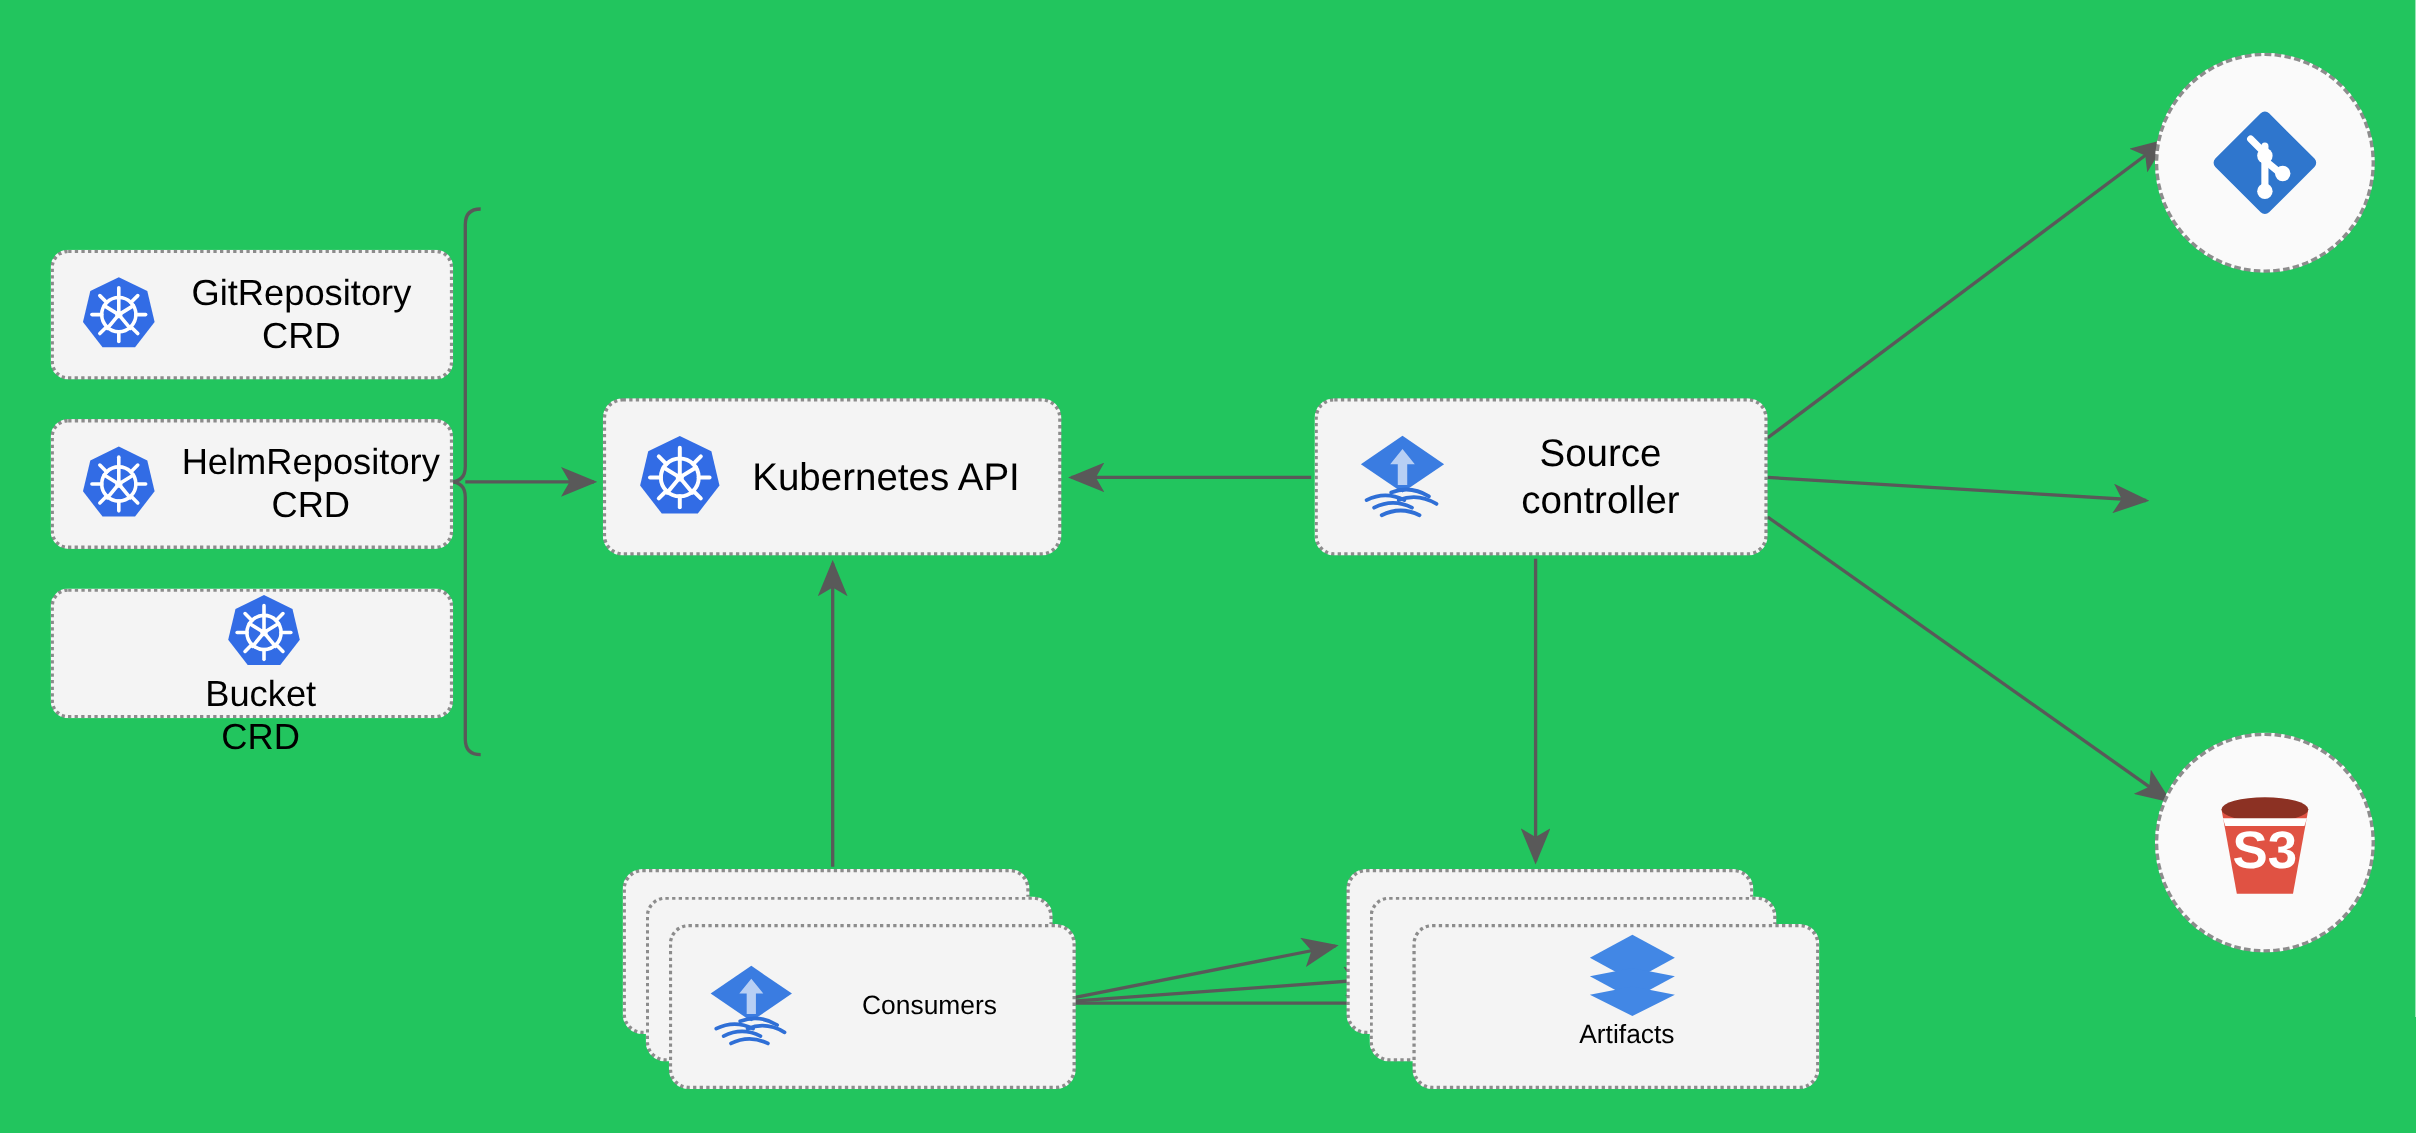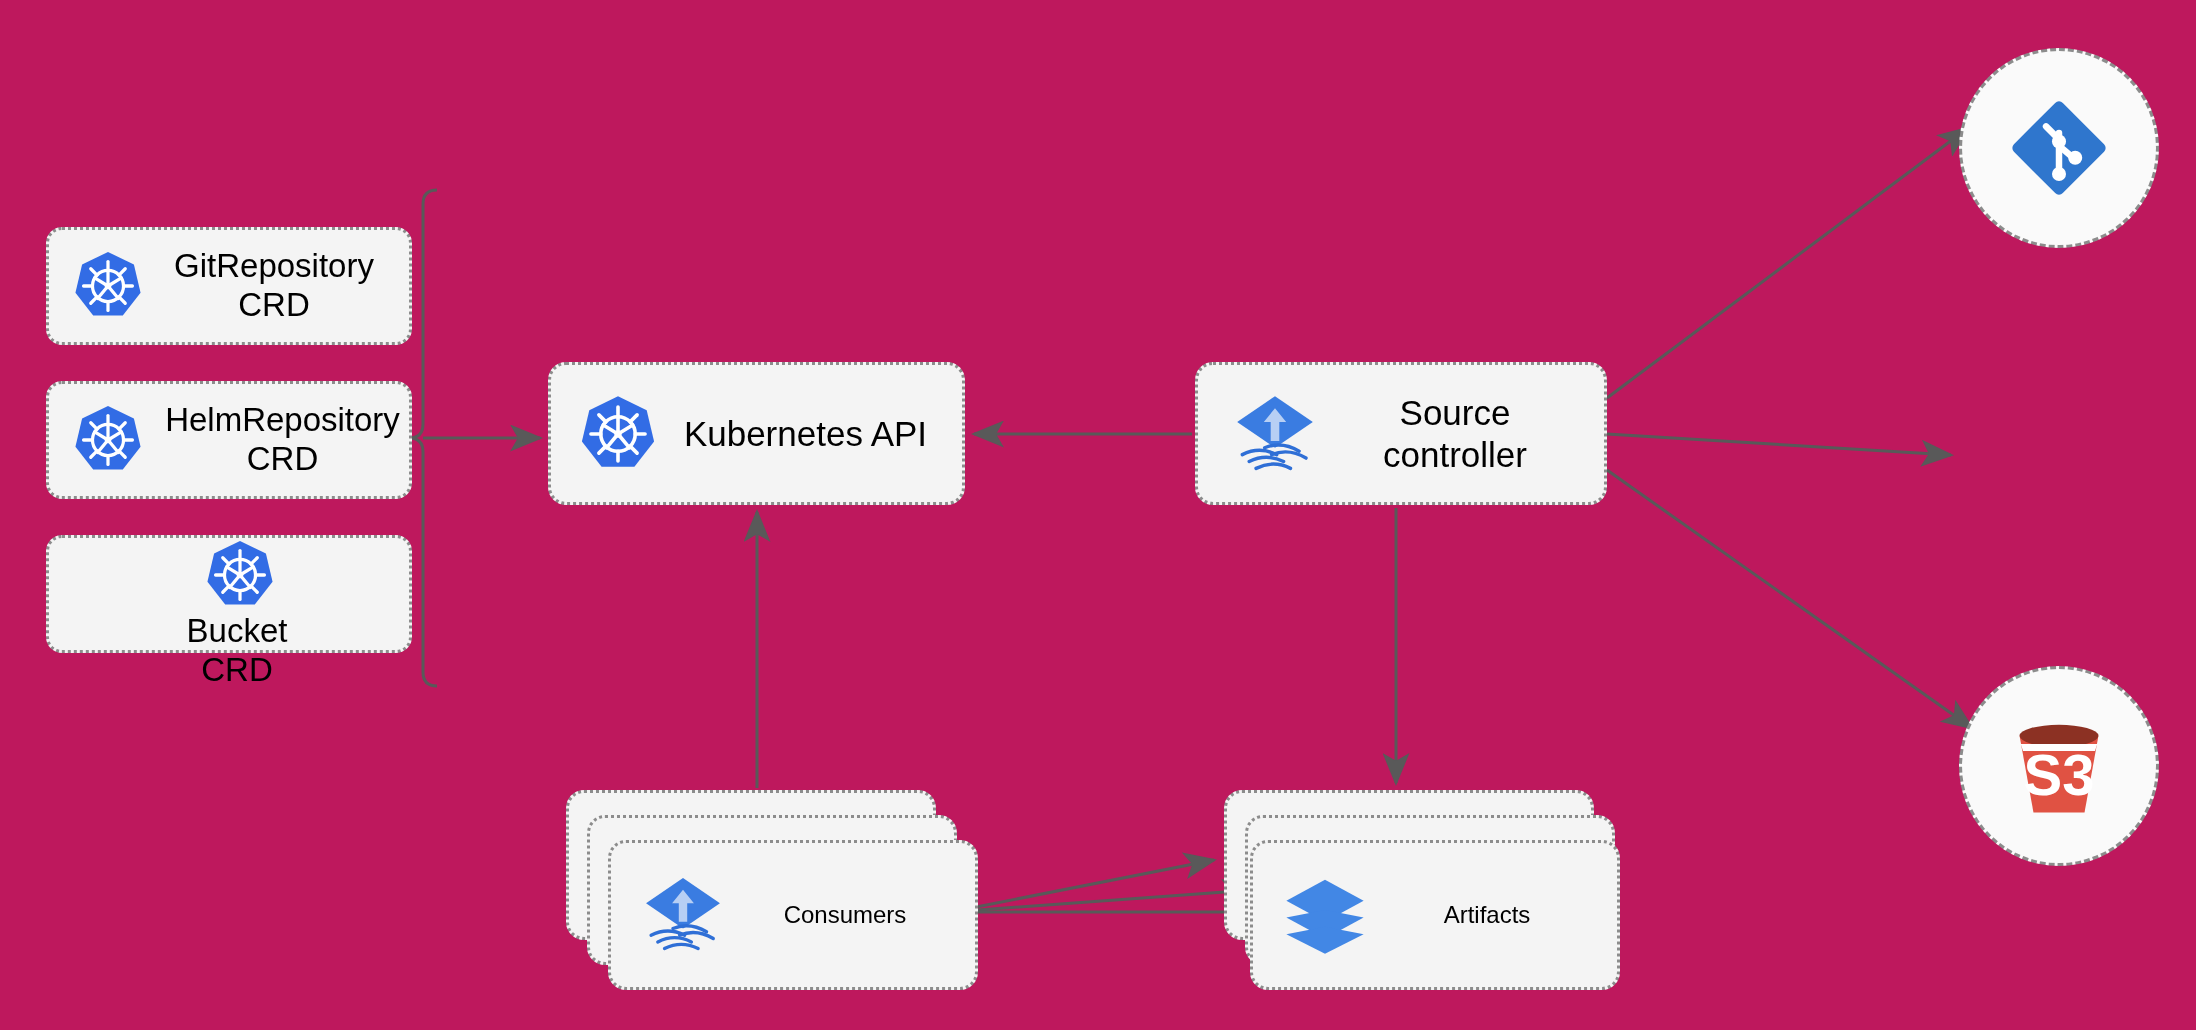--- a/index.html
+++ b/index.html
@@ -4,21 +4,21 @@
 <style>
   html, body {
     margin: 0;
     padding: 0;
     background: #ffffff;
   }
   #canvas {
     position: relative;
     width: 2196px;
     height: 1030px;
-    background: #be185d;
+    background: #22c55e;
     font-family: "Liberation Sans", sans-serif;
     overflow: hidden;
   }
   #edges {
     position: absolute;
     left: 0; top: 0;
     width: 2196px;
     height: 1030px;
     pointer-events: none;
   }
@@ -144,21 +144,21 @@
     letter-spacing: -1px;
     color: #277a9f;
     left: 50%;
     top: 50%;
     transform: translate(-50%, -50%);
   }
   .s3-text {
     position: absolute;
     font-family: "Liberation Sans", sans-serif;
     font-weight: bold;
-    font-size: 58px;
+    font-size: 48px;
     color: #ffffff;
     left: 50%;
     top: 54%;
     transform: translate(-50%, -50%);
   }
 </style>
 </head>
 <body>
 
 <div id="canvas">
@@ -323,21 +323,21 @@
           <path d="M46,74 Q66,66 86,78"></path>
         </g>
       </svg>
       <div class="label">Consumers</div>
     </div>
   </div>
 
   <div class="stack" id="artifacts">
     <div class="ghost" style="left:0px; top:0px;"></div>
     <div class="ghost" style="left:21px; top:25px;"></div>
-    <div class="front" style="left:26px; top:50px;">
+    <div class="front" style="left:60px; top:50px;flex-direction:column;">
       <svg class="icon" viewBox="0 0 100 100">
         <polygon points="50,8 96,33 50,58 4,33" fill="#4287e5"></polygon>
         <polygon points="50,44 96,53 50,78 4,53" fill="#4287e5"></polygon>
         <polygon points="50,64 96,73 50,96 4,73" fill="#4287e5"></polygon>
       </svg>
       <div class="label">Artifacts</div>
     </div>
   </div>
 
   <div class="circle-node" id="circle-git">

